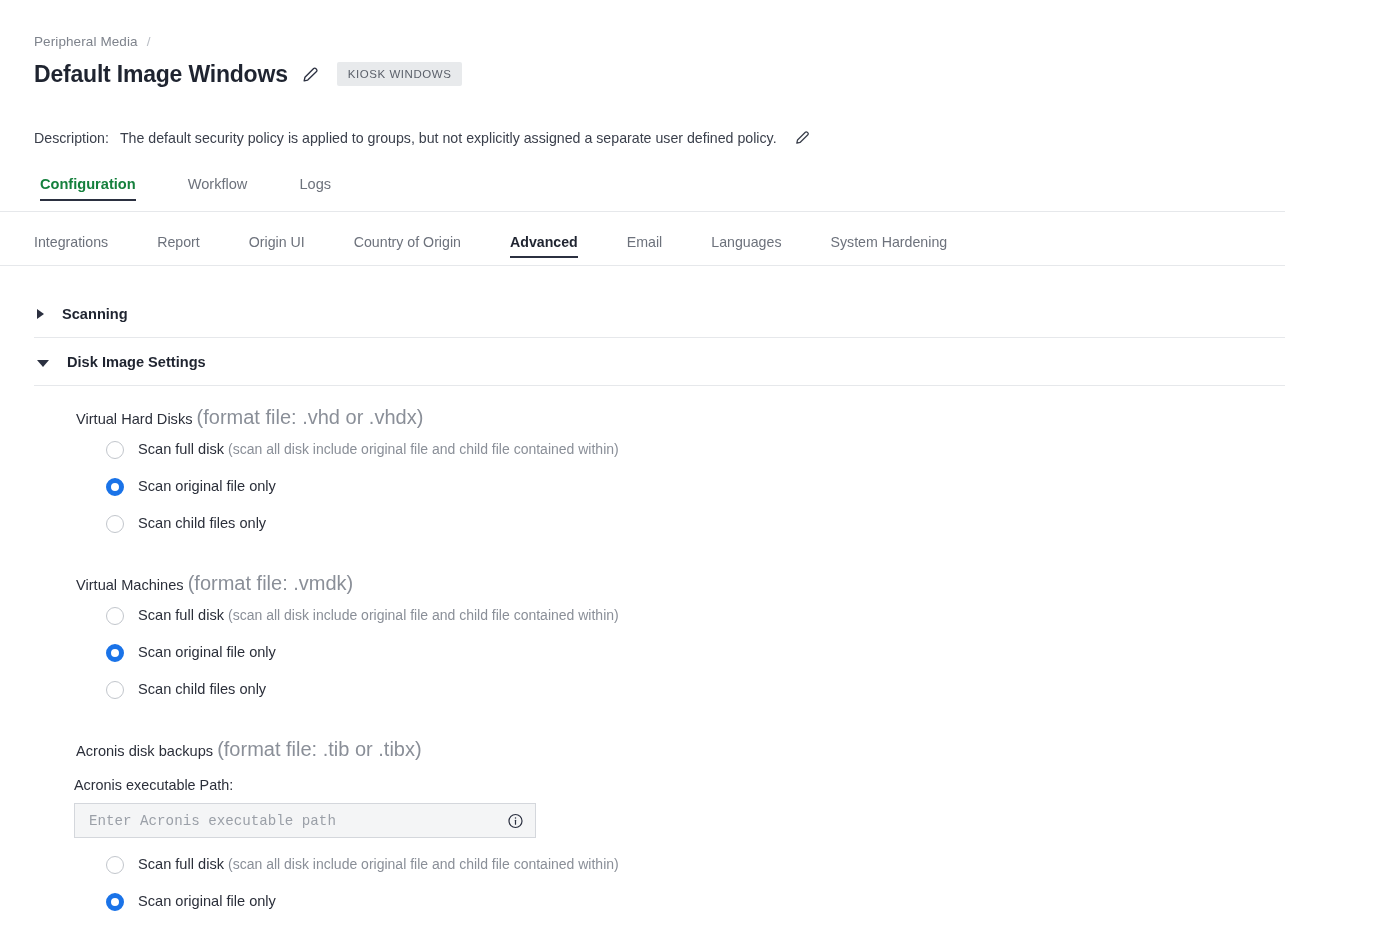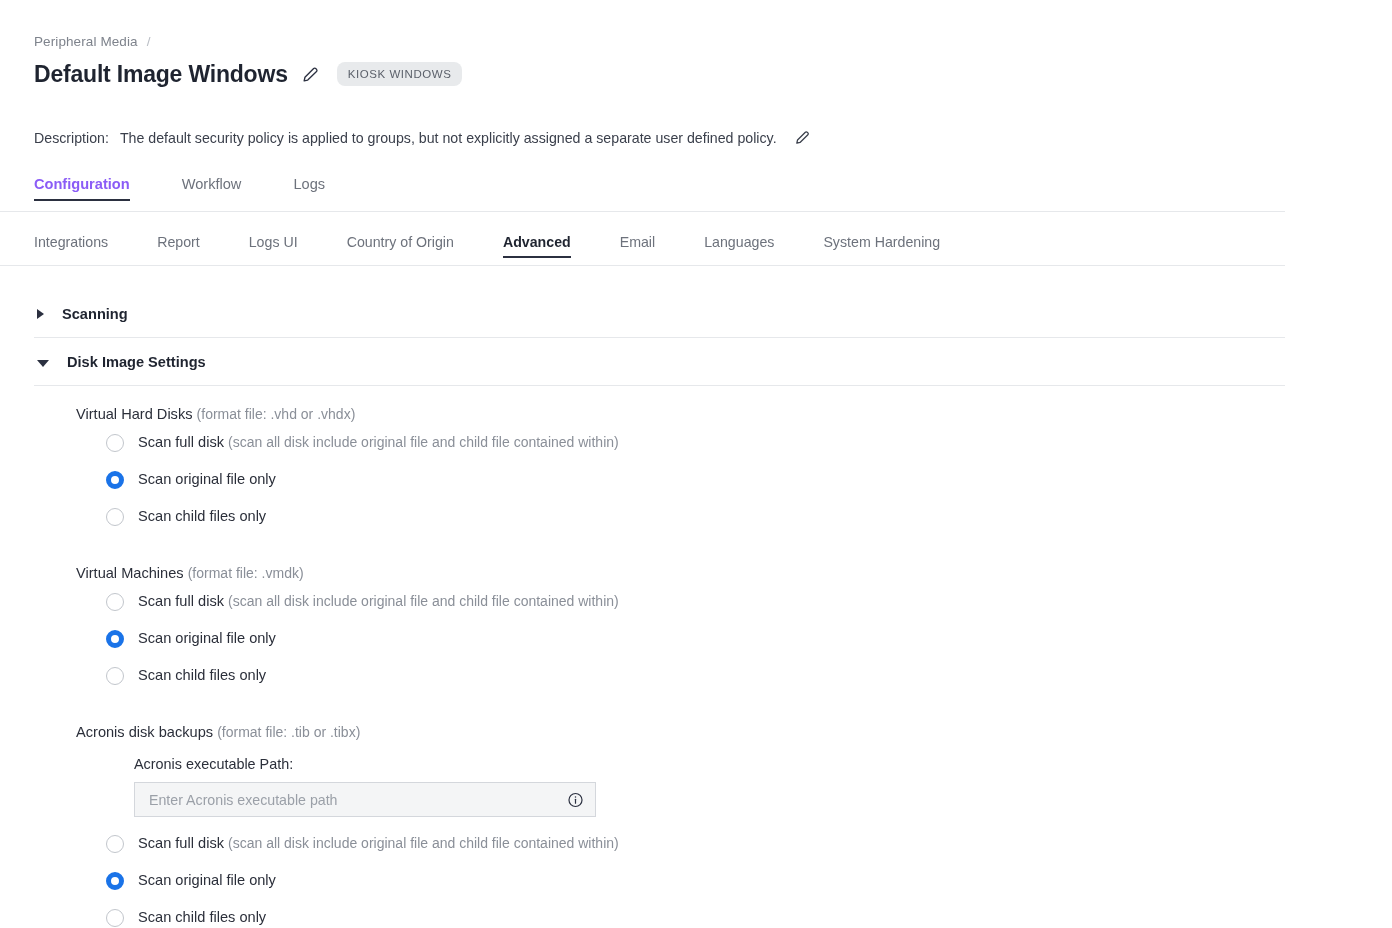--- a/index.html
+++ b/index.html
@@ -29,21 +29,21 @@
   }
   .page-title {
     font-size: 23px; font-weight: bold; color: #1f2430;
     letter-spacing: -.2px; line-height: 1;
   }
   .icon-pencil { display: inline-block; width: 19px; height: 19px; cursor: pointer; }
   .icon-pencil svg { display: block; }
   .badge {
     background: #e8eaec; color: #5c616b;
     font-size: 11.5px; letter-spacing: .55px;
-    padding: 6px 11px 6px 11px; border-radius: 8px;
+    padding: 6px 11px 6px 11px; border-radius: 2px;
     margin-left: 4px; white-space: nowrap;
   }
 
   
   .desc-row {
     position: absolute; left: 34px; top: 129px;
     display: flex; align-items: center; gap: 8px;
     font-size: 14.2px; color: #3a3f4b;
   }
   .desc-label { color: #3a3f4b; margin-right: 3px; }
@@ -53,21 +53,21 @@
   
   .tabs-primary {
     position: absolute; left: 34px; top: 176px;
     display: flex; align-items: flex-end; gap: 0;
   }
   .tabs-primary .tab {
     font-size: 14.6px; color: #6d727c; cursor: pointer;
     padding: 0 0 9px 0; margin-right: 52px; position: relative;
     white-space: nowrap;
   }
-  .tabs-primary .tab.active { color: #8b5cf6; font-weight: bold; }
+  .tabs-primary .tab.active { color: #15803d; font-weight: bold; margin-left: 6px; }
   .tabs-primary .tab.active::after {
     content: ""; position: absolute; left: 0; right: 0; bottom: 0;
     height: 2.5px; background: #2b3040;
   }
   .hr-primary {
     position: absolute; left: 0; right: 0; top: 211px;
     height: 1px; background: #e6e8eb;
   }
 
   
@@ -110,50 +110,50 @@
     margin-top: 3px;
   }
   .acc-title { font-size: 14.6px; font-weight: bold; color: #1f2430; }
   .acc-divider { height: 1px; background: #e6e8eb; }
 
   
   .group { margin-top: 20px; }
   .group-title {
     font-size: 14.6px; color: #2b2f3a; margin-left: 42px;
   }
-  .group-title .fmt { color: #8a8f98; font-size: 14px; }
+  .group-title .fmt { color: #8a8f98; font-size: 20px; }
 
   .radio-list { margin-top: 12px; }
   .radio-row {
     display: flex; align-items: flex-start; gap: 14px;
     height: 37px; margin-left: 72px; cursor: pointer;
   }
   .radio {
     width: 18px; height: 18px; border-radius: 50%;
     border: 1.6px solid #c2c6cc; background: #fff;
     flex: 0 0 auto; position: relative;
   }
   .radio.checked {
     border: 5.5px solid #1a73e8;
     background: #fff;
   }
   .radio-label { font-size: 14.6px; color: #2b2f3a; white-space: nowrap; }
   .radio-label .hint { color: #8a8f98; font-size: 14px; }
 
   
-  .field-block { margin-left: 100px; margin-top: 16px; }
+  .field-block { margin-left: 40px; margin-top: 16px; }
   .field-label { font-size: 14.4px; color: #2b2f3a; margin-bottom: 10px; }
   .field-wrap {
     position: relative; width: 462px; height: 35px;
     border: 1px solid #d4d7dc; background: #f4f5f6;
     display: flex; align-items: center;
   }
   .field-wrap input {
     flex: 1; border: 0; outline: none; background: transparent;
-    font-family: Liberation Sans, sans-serif;
+    font-family: Liberation Mono, monospace;
     font-size: 14.2px; color: #0c4a6e;
     padding: 0 34px 0 14px; height: 100%;
   }
   .field-wrap input::placeholder { color: #9ba0a8; }
   .info-icon {
     position: absolute; right: 11px; top: 50%;
     transform: translateY(-50%);
     width: 17px; height: 17px; cursor: pointer;
   }
   .info-icon svg { display: block; }
@@ -191,21 +191,21 @@
   <div class="tabs-primary">
     <div class="tab active">Configuration</div>
     <div class="tab">Workflow</div>
     <div class="tab">Logs</div>
   </div>
   <div class="hr-primary"></div>
 
   <div class="tabs-secondary">
     <div class="tab">Integrations</div>
     <div class="tab">Report</div>
-    <div class="tab">Logs UI</div>
+    <div class="tab">Origin UI</div>
     <div class="tab">Country of Origin</div>
     <div class="tab active">Advanced</div>
     <div class="tab">Email</div>
     <div class="tab">Languages</div>
     <div class="tab">System Hardening</div>
   </div>
   <div class="hr-secondary"></div>
 
   <div class="accordion" style="top:290px;">
 

